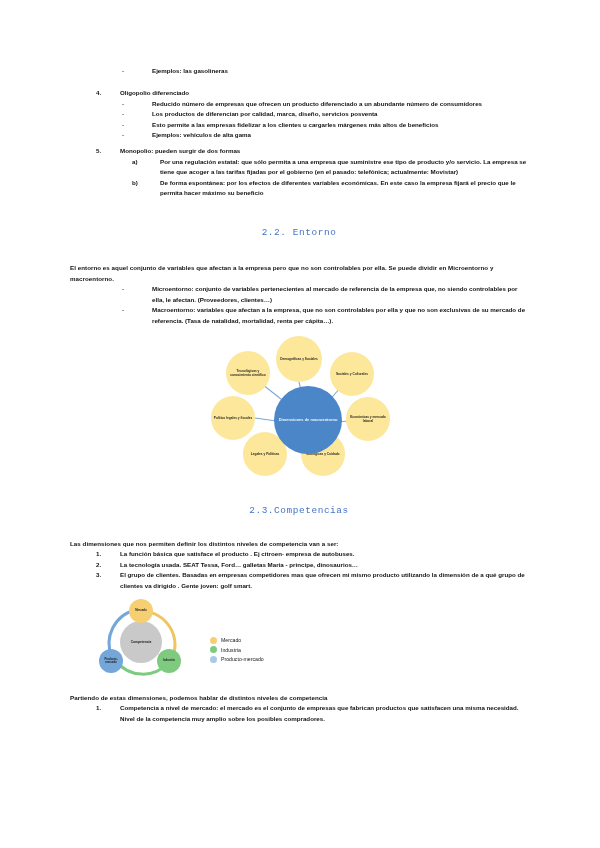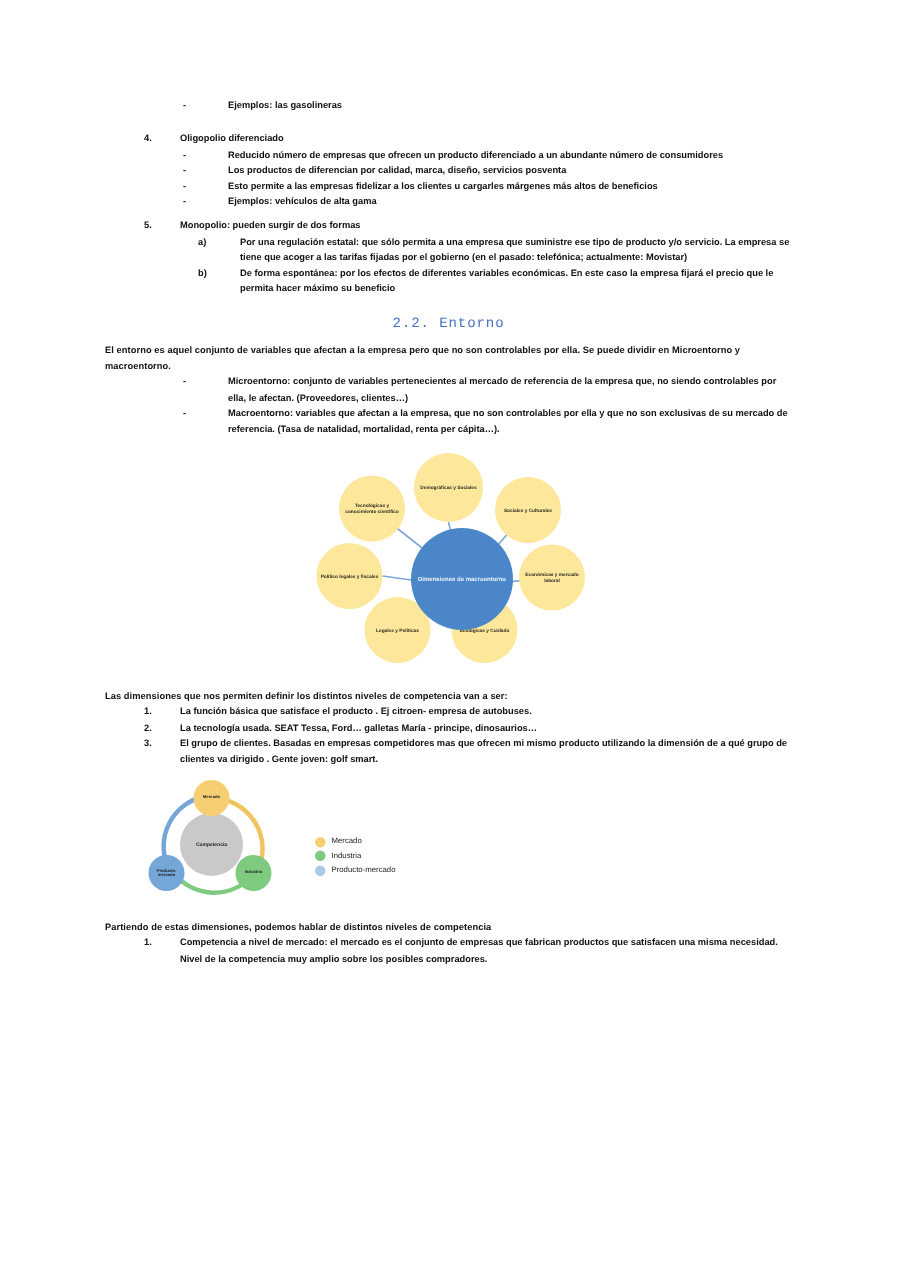--- a/index.html
+++ b/index.html
@@ -66,21 +66,21 @@
   .indent-3 { padding-left: 62px; }
 
   
   .heading {
     font-family: "Liberation Mono", "DejaVu Sans Mono", monospace;
     font-size: 9.4px;
     color: #4472c4;
     text-align: center;
     letter-spacing: 0.6px;
     font-weight: normal;
-    margin: 0;
+    margin: 17px;
   }
 
   .spacer-6  { height: 6px; }
   .spacer-8  { height: 8px; }
   .spacer-10 { height: 10px; }
   .spacer-12 { height: 12px; }
   .spacer-14 { height: 14px; }
 
   
   .diagram-radial {
@@ -293,20 +293,21 @@
       <span>Tecnológicas y conocimiento científico</span>
     </div>
 
     <div class="bubble-center" style="left:166px; top:52px; width:68px; height:68px;">
       <span>Dimensiones de macroentorno</span>
     </div>
   </div>
 
   <div class="spacer-6"></div>
 
+  <div class="heading">2.3.Competencias</div>
 
   <div class="spacer-6"></div>
 
   <div class="body-text para">Las dimensiones que nos permiten definir los distintos niveles de competencia van a ser:</div>
 
   <div class="row indent-1">
     <span class="marker num">1.</span>
     <span class="content">La función básica que satisface el producto . Ej citroen- empresa de autobuses.</span>
   </div>
   <div class="row indent-1">

